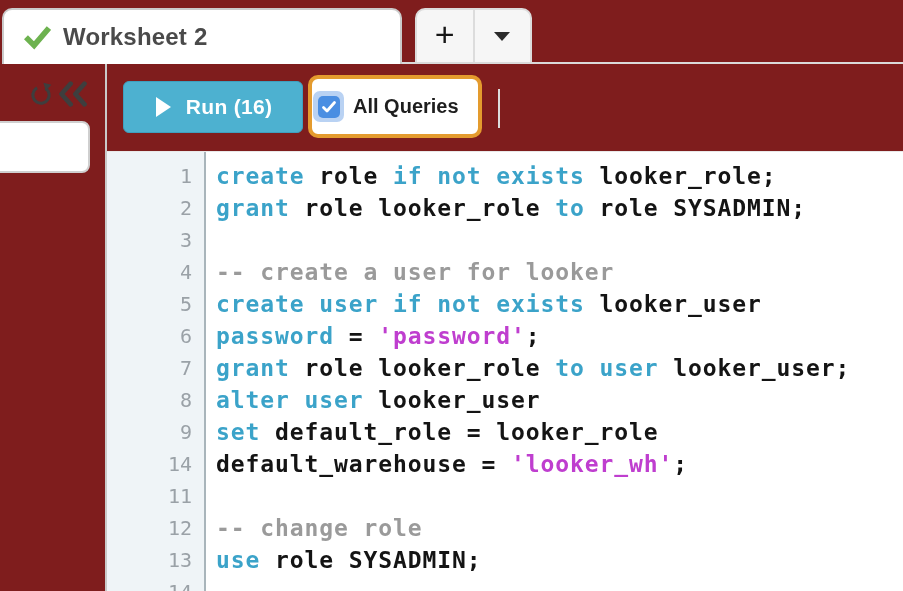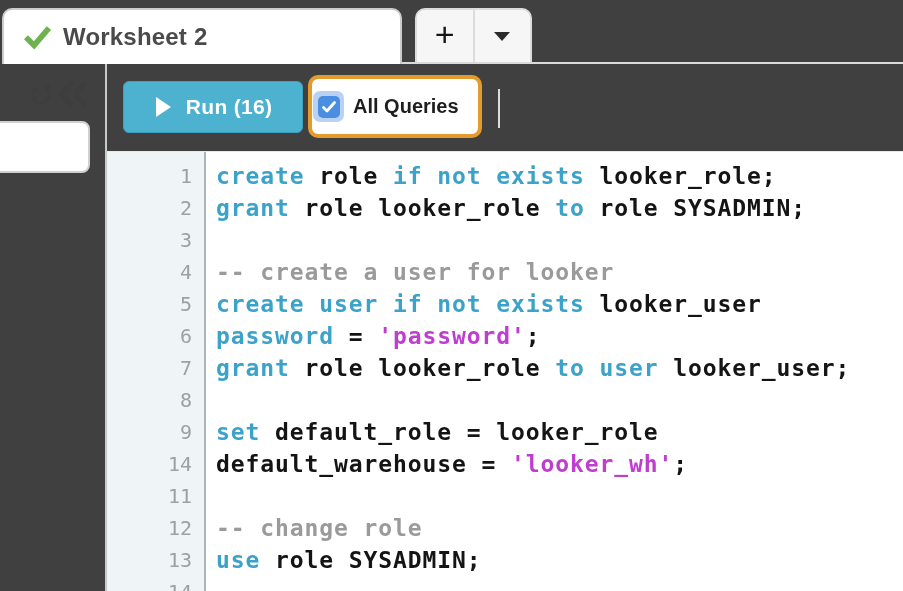--- a/index.html
+++ b/index.html
@@ -1,16 +1,16 @@
 <!DOCTYPE html>
 <html style="--kw: #3ba3c9; --pl: #141414; --cm: #9a9a9a; --str: #bf3ecf;"><head>
 <meta charset="utf-8">
 <style>
   html,body{margin:0;padding:0;background:#fff;}
-  #app{position:relative;width:903px;height:591px;overflow:hidden;background:#404040;
+  #app{position:relative;width:903px;height:591px;overflow:hidden;background:#7f1d1d;
        font-family:"Liberation Sans",sans-serif;}
 
   
   .tab-active{position:absolute;left:2px;top:8px;width:400px;height:56px;background:#fff;
     border:2px solid #cbcbcb;border-bottom:none;border-radius:10px 10px 0 0;
     display:flex;align-items:center;padding-left:20px;box-sizing:border-box;z-index:3;}
   .tab-title{margin-left:12px;font-size:24px;font-weight:bold;color:#4a4a4a;letter-spacing:.2px;}
   .tab-new{position:absolute;left:415px;top:8px;width:117px;height:54px;background:#f6f6f6;
     border:2px solid #dcdcdc;border-bottom:none;border-radius:10px 10px 0 0;
     display:flex;z-index:2;box-sizing:border-box;}
@@ -143,20 +143,21 @@
         <div class="code-row">
           <span class="ln">6</span>
           <span class="code-text"><span class="tok-kw">password</span><span class="tok-pl"> = </span><span class="tok-str">'password'</span><span class="tok-pl">;</span></span>
         </div>
         <div class="code-row">
           <span class="ln">7</span>
           <span class="code-text"><span class="tok-kw">grant</span><span class="tok-pl"> role looker_role </span><span class="tok-kw">to user</span><span class="tok-pl"> looker_user;</span></span>
         </div>
         <div class="code-row">
           <span class="ln">8</span>
+          <span class="code-text"><span class="tok-kw">alter user</span><span class="tok-pl"> looker_user</span></span>
         </div>
         <div class="code-row">
           <span class="ln">9</span>
           <span class="code-text"><span class="tok-kw">set</span><span class="tok-pl"> default_role = looker_role</span></span>
         </div>
         <div class="code-row">
           <span class="ln">14</span>
           <span class="code-text"><span class="tok-pl">default_warehouse = </span><span class="tok-str">'looker_wh'</span><span class="tok-pl">;</span></span>
         </div>
         <div class="code-row">

